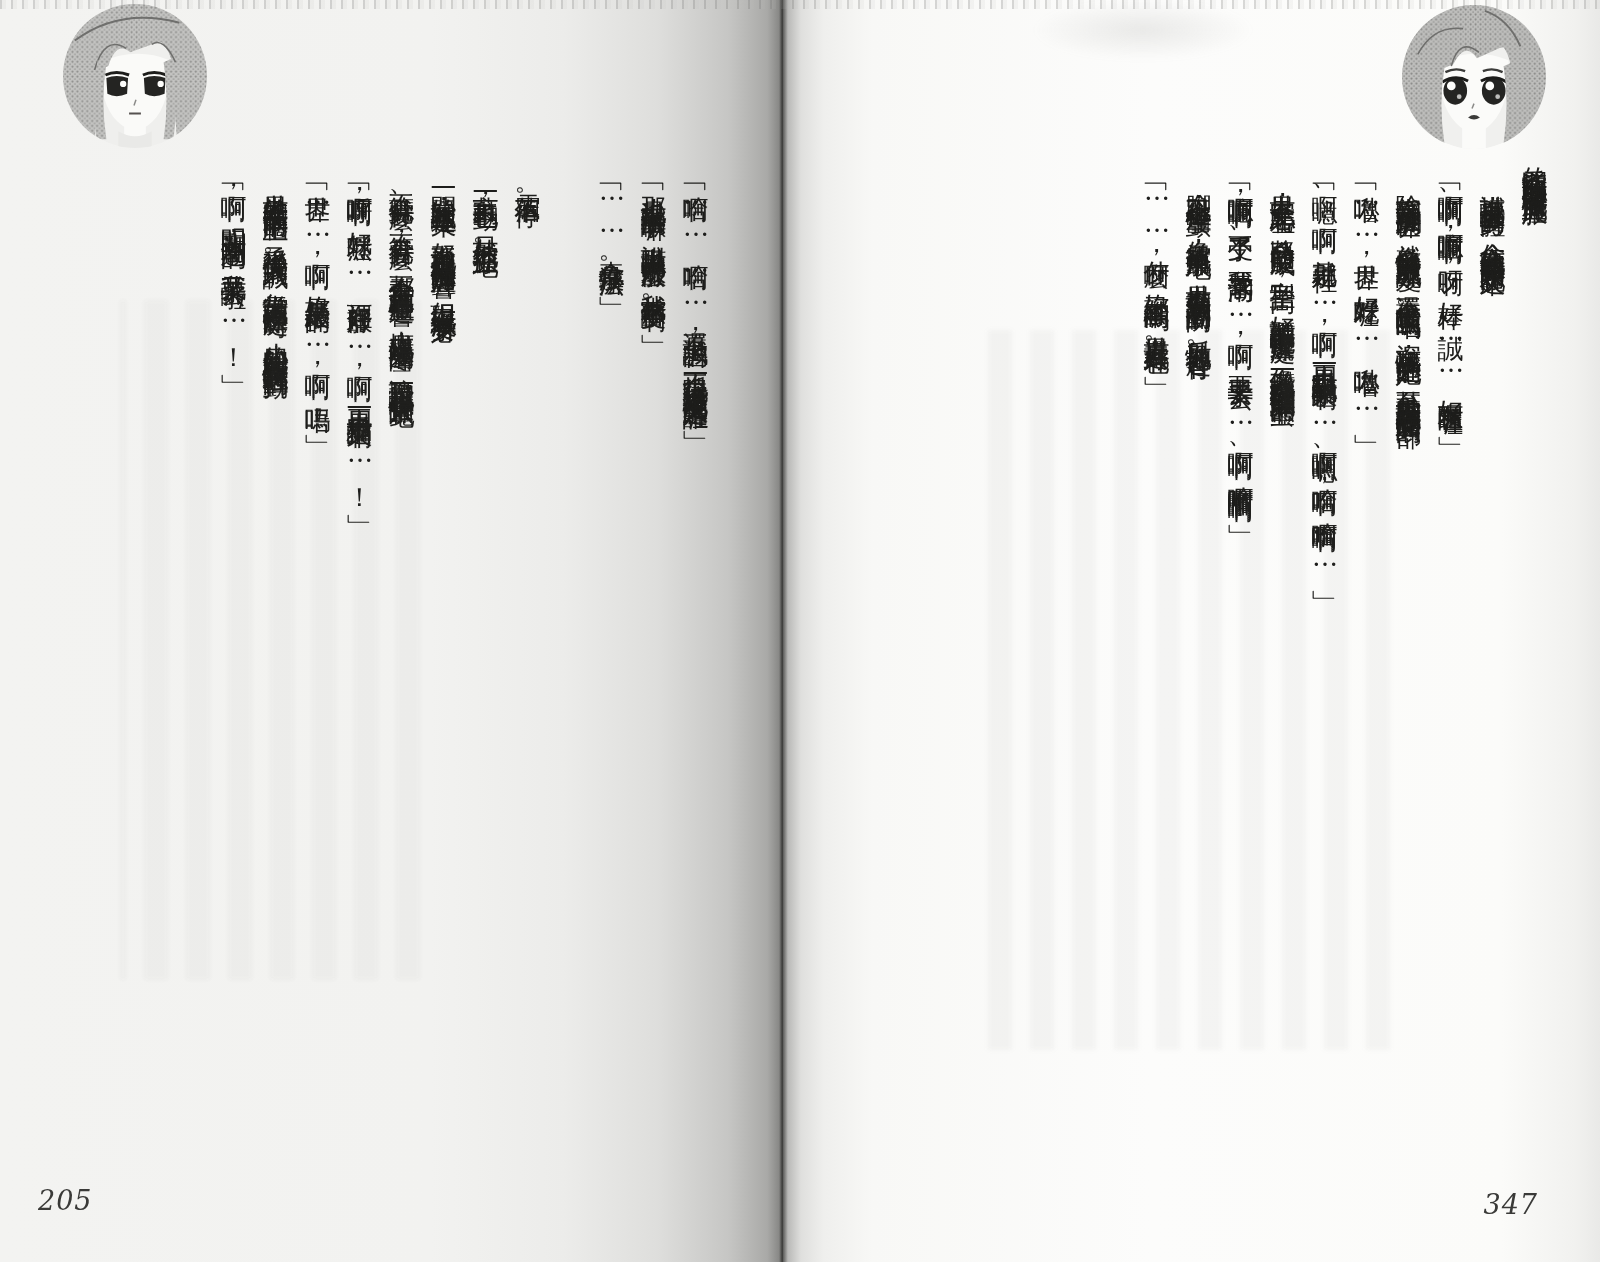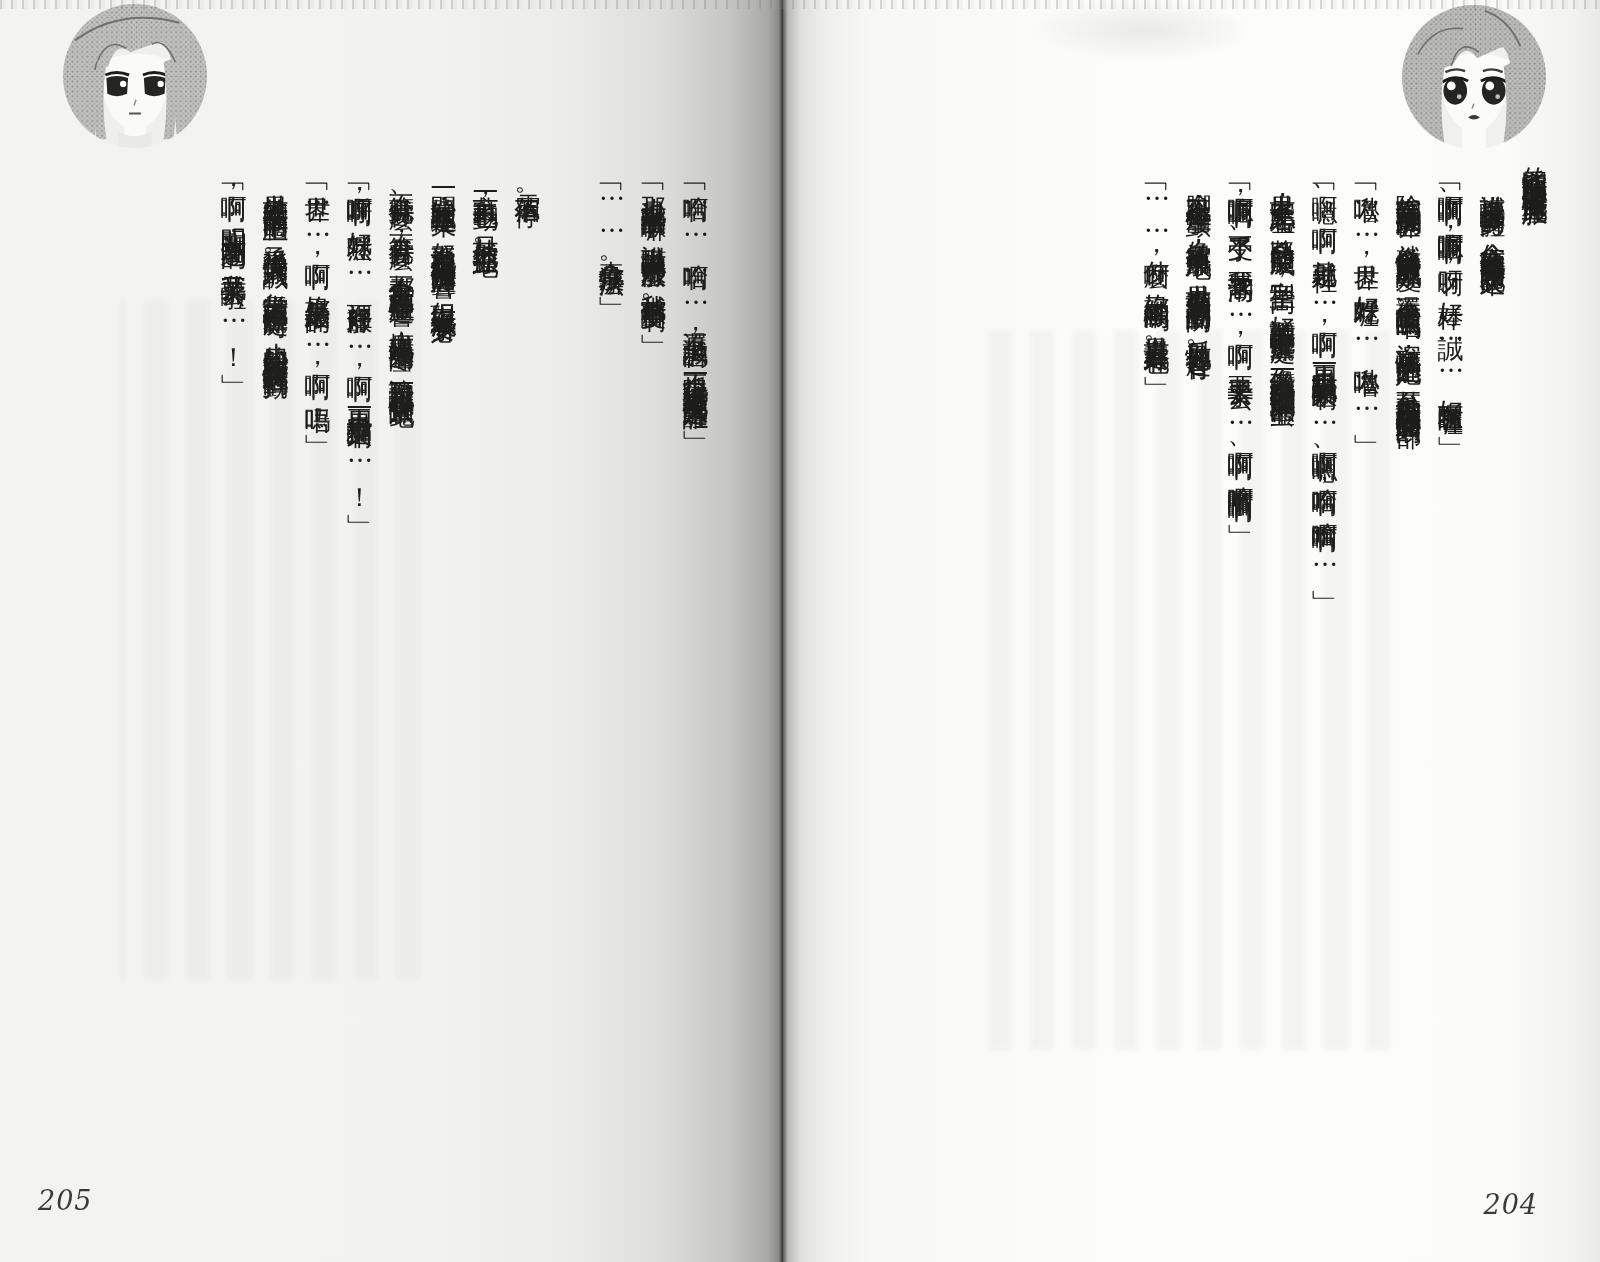--- a/index.html
+++ b/index.html
@@ -196,17 +196,17 @@
         <p>「啊噫、啊啊，就是那裡……啊啊，再用力一點吸我的小芒果啊……啊啊啊嗯、哈啊啊，哈啊啊啊……」</p>
         <p>世界完全忘了羞恥，將自己的雙腿成Ｍ字型抬高，好讓誠的舌頭能更挺進深處，像鑽孔機一樣開發早已淫靡爛熟的蜜壺。</p>
         <p>「噫啊啊啊啊，受不了了、我要高潮了……啊啊，要去了要去了……啊啊啊、哈啊啊啊啊啊啊！」</p>
         <p>腳趾忍不住痙攣發顫，像被電流擊中般地，世界在攀升到滅頂高潮的瞬間，反射性地弓仰起背脊。</p>
         <p>「……什麼啊，妳已經高潮了嗎？世界還真是好色耶。」</p>
       </div>
 
     <div class="ghost ghost-r"></div>
     <div class="smudge" style="left:250px;top:0;width:220px;height:60px;"></div>
 
-    <div class="pagenum pagenum-right">204</div>
+    <div class="pagenum pagenum-right">347</div>
   </div>
 
   <div class="top-noise"></div>
 </div>
 
 </body></html>

